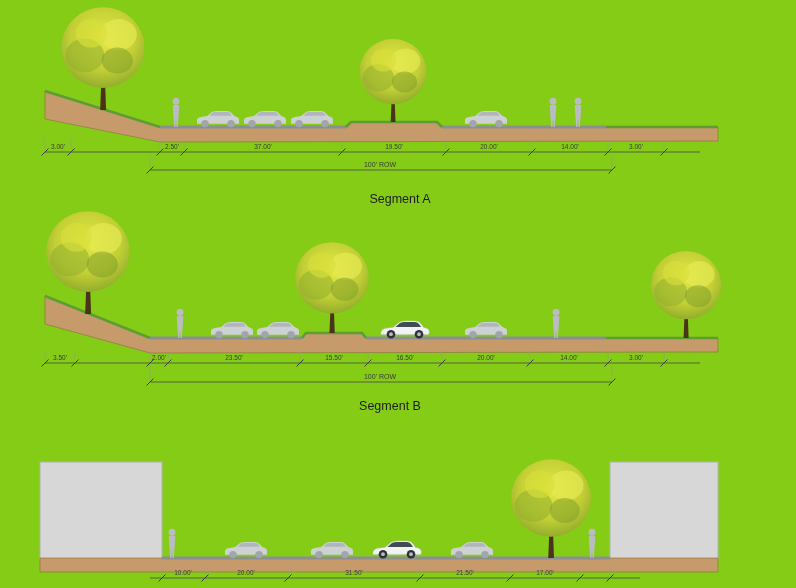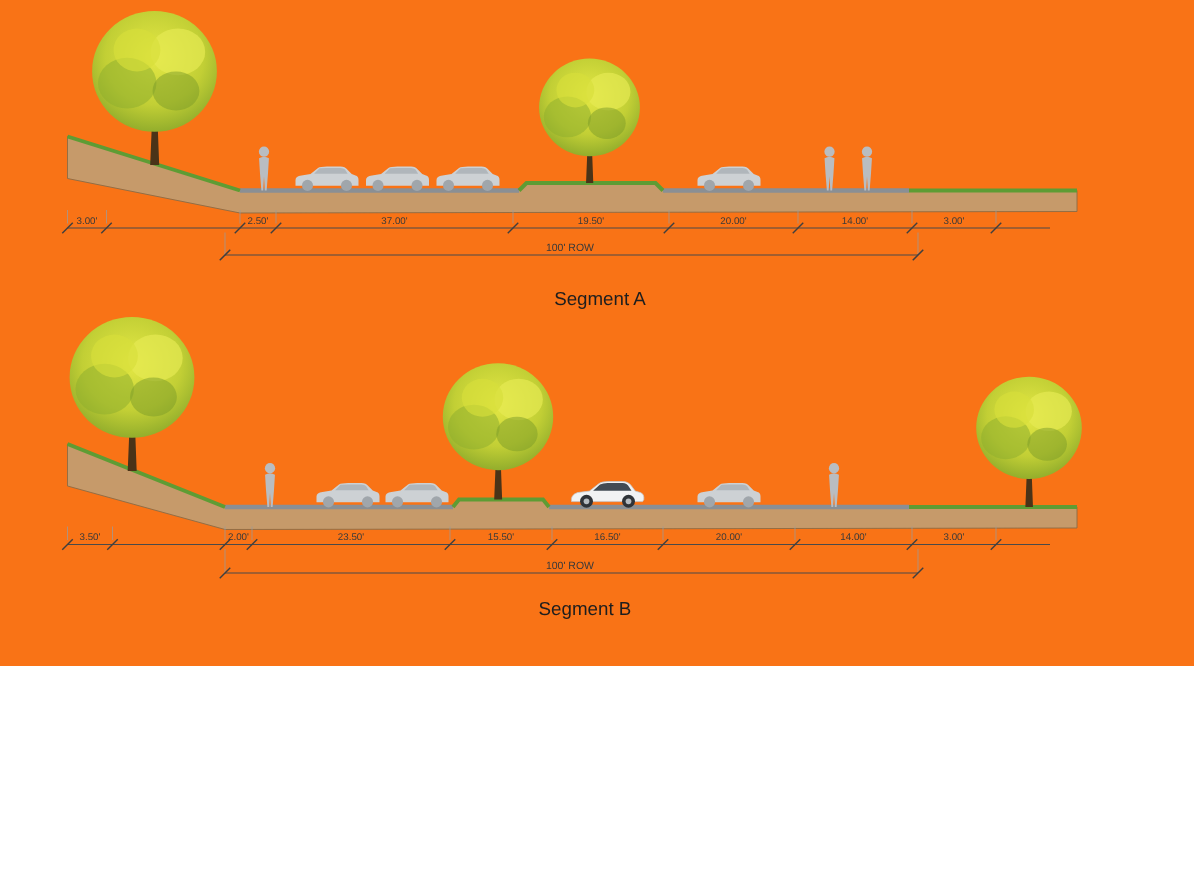--- a/index.html
+++ b/index.html
@@ -1,16 +1,16 @@
 <!DOCTYPE html>
 <html style="--earth: #C69A6A; --earth-edge: #8B6B45; --grass: #5E9C34; --road: #8A8F94; --building: #D7D7D7; --tree-light: #E4E845; --tree-dark: #7E9F28; --trunk: #4A3318; --car-body: #CDD1D4; --figure: #B9BDC1;"><head>
 <meta charset="utf-8">
 <style>
   html,body{margin:0;padding:0;background:#fff}
-  .page{position:relative;width:796px;height:444px;background:#f97316;overflow:hidden}
+  .page{position:relative;width:796px;height:588px;background:#84cc16;overflow:hidden}
   svg{display:block}
   text{font-family:"Liberation Sans","DejaVu Sans",sans-serif;fill:#3a3a3a}
   .dim{font-size:6.5px;text-anchor:middle}
   .rowlbl{font-size:7px;text-anchor:middle}
   .stitle{font-size:12.5px;text-anchor:middle;fill:#1e1e1e}
   .earth{fill:var(--earth,#C69A6A);stroke:var(--earth-edge,#8B6B45);stroke-width:.6}
   .grass{stroke:var(--grass,#5E9C34);stroke-width:2.6;fill:none}
   .road{stroke:var(--road,#8A8F94);stroke-width:3;fill:none}
   .dimline{stroke:#4a4a4a;stroke-width:.8}
   .conn{stroke:#9b9b9b;stroke-width:.5}

